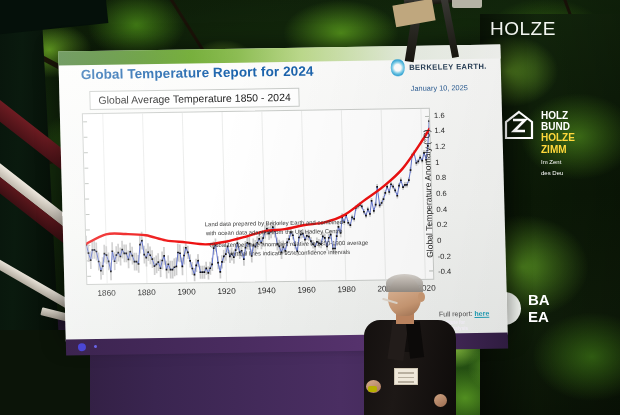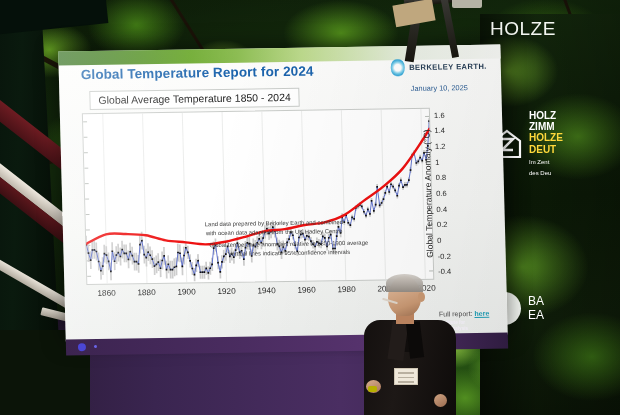--- a/index.html
+++ b/index.html
@@ -197,41 +197,41 @@
   <div class="ceil"></div>
 
   <div class="rightcol">
     <div class="rc-bg"></div>
     <div class="rc-shade"></div>
 
     <div class="rc-title">
       <div class="l1">HOLZE</div>
     </div>
 
-    <div class="logoblk" style="left:12px;top:96px;align-items:center;">
+    <div class="logoblk" style="left:24px;top:96px;">
       <span class="house">
         <svg width="30" height="30" viewBox="0 0 30 30">
           <path d="M15 2 L28 12 L28 28 L2 28 L2 12 Z" fill="none" stroke="#ffffff" stroke-width="2.2"></path>
           <path d="M9 10 L21 10 L10 21 L21 21" fill="none" stroke="#ffffff" stroke-width="2.6" stroke-linejoin="miter"></path>
         </svg>
       </span>
       <span class="logotxt" style="font-size:10px;color:#ffffff;">
         <span>HOLZ</span><br>
-        <span>ZIMM</span><br>
+        <span>BUND</span><br>
         <span style="color:#ffd83b">HOLZE</span><br>
-        <span style="color:#ffd83b">DEUT</span><br>
+        <span style="color:#ffd83b">ZIMM</span><br>
         <span class="s" style="font-size:6px;">Im Zent</span><br>
         <span class="s" style="font-size:6px;">des Deu</span>
       </span>
     </div>
 
 
     <div class="logoblk" style="left:8px;top:278px;align-items:center;">
       <span class="circlelogo"></span>
-      <span class="logotxt" style="font-size:12px;color:#ffffff;font-weight:400;">
+      <span class="logotxt" style="font-size:15px;color:#ffffff;font-weight:700;">
         <span>BA</span><br>
         <span>EA</span>
       </span>
     </div>
   </div>
 
   <div class="slide">
     <div class="slide-top-photo"></div>
 
     <div class="slide-title">Global Temperature Report for 2024</div>

